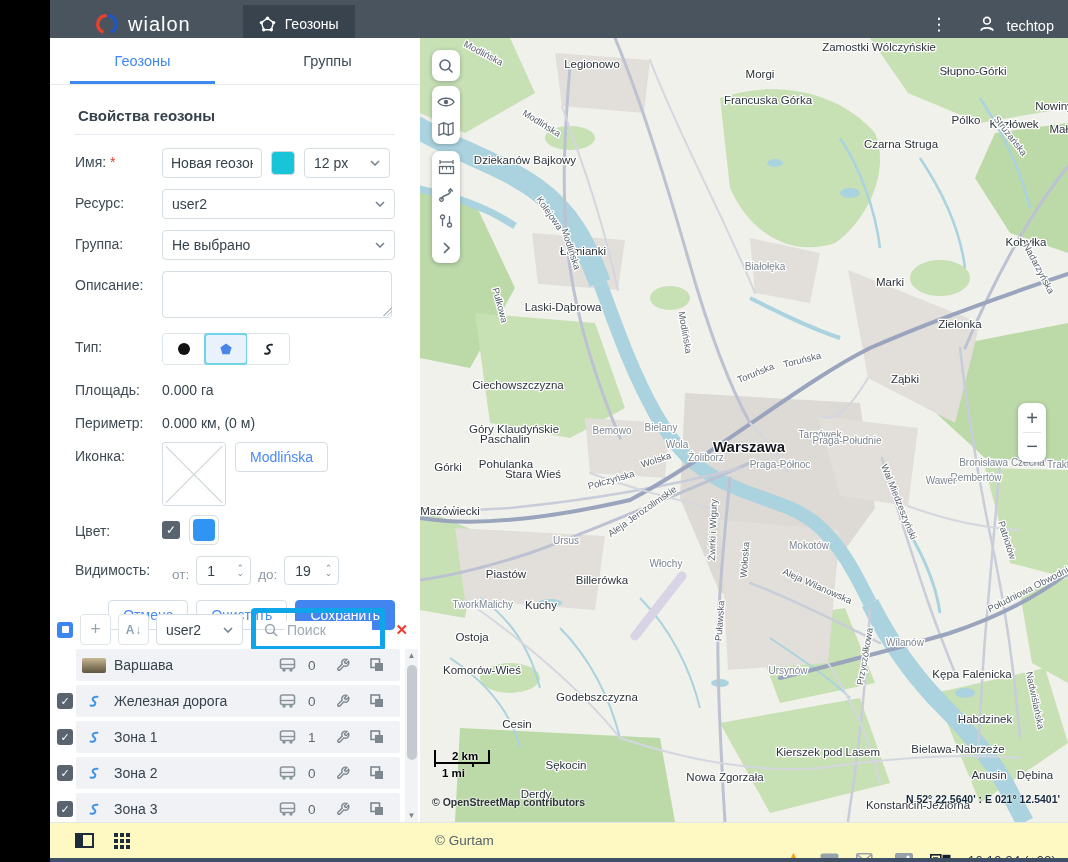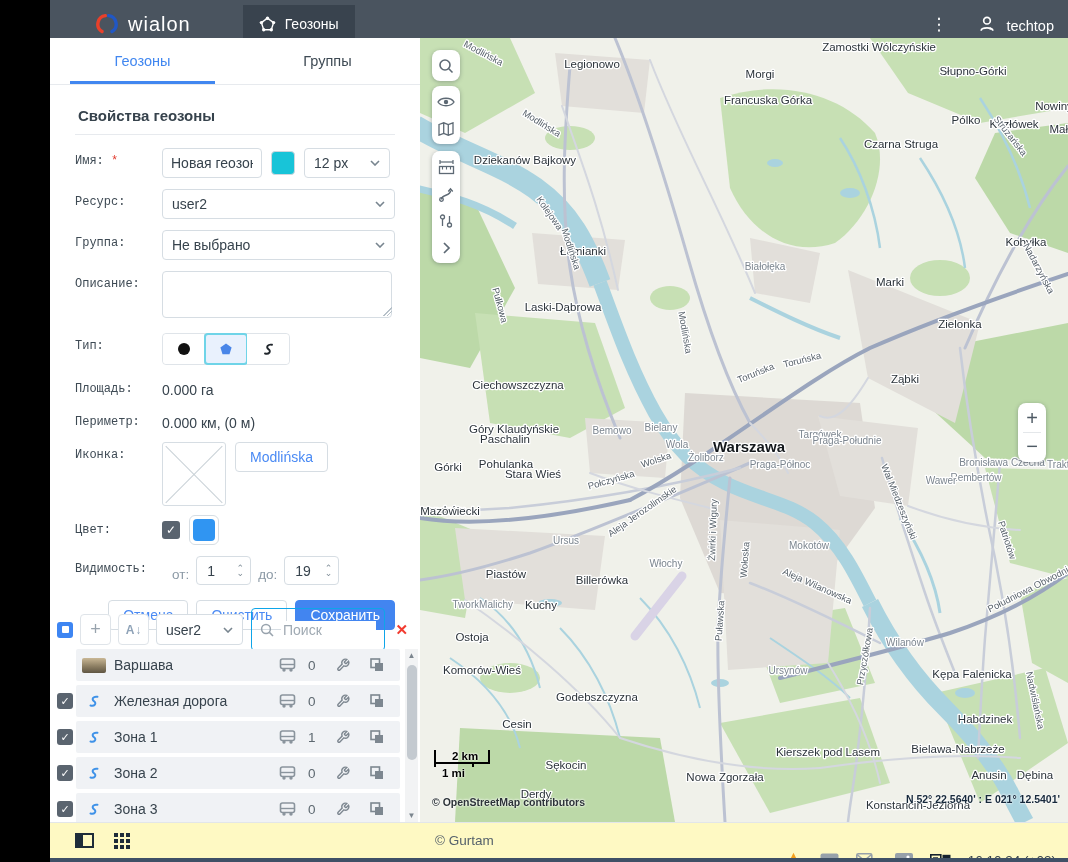--- a/index.html
+++ b/index.html
@@ -20,21 +20,21 @@
   #panel{position:absolute;left:50px;top:38px;width:370px;height:784px;background:#fff;overflow:hidden;}
   .tabs{position:relative;height:47px;border-bottom:1px solid #e7eaee;display:flex;}
   .tab{flex:1;display:flex;align-items:center;justify-content:center;font-size:14.5px;
        color:#3e4a54;cursor:pointer;position:relative;}
   .tab.active{color:#4187f0;}
   .tab.active::after{content:"";position:absolute;left:20px;right:20px;bottom:0;height:3px;background:#4187f0;}
   .formwrap{position:absolute;left:0;right:0;top:48px;padding:4px 25px;}
   .form-title{font-size:15px;font-weight:bold;color:#36424c;margin:17px 0 10px 3px;}
   .form-sep{height:1px;background:#e7eaee;margin:0 0 13px 0;}
   .frow{display:flex;align-items:flex-start;margin-bottom:11px;}
-  .flabel{width:87px;flex:0 0 87px;font-size:12px;color:#3e4a54;padding-top:6px;font-family:Liberation Mono, monospace;}
+  .flabel{width:87px;flex:0 0 87px;font-size:14px;color:#3e4a54;padding-top:6px;}
   .req{color:#e23b2e;}
   .fctl{flex:1;display:flex;align-items:center;gap:9px;}
   .inp, .sel, .ta{border:1px solid #d6dde3;border-radius:4px;background:#fff;color:#37434d;
        font-size:14px;font-family:"Liberation Sans",sans-serif;}
   .inp{height:30px;padding:0 8px;width:100px;}
   .swatch-cyan{width:24px;height:24px;border-radius:4px;background:#18c4d8;border:1px solid #cfd7dd;cursor:pointer;}
   .sel{height:30px;display:flex;align-items:center;padding:0 9px;cursor:pointer;position:relative;}
   .sel .chev{margin-left:auto;}
   .sel-size{width:86px;}
   .sel-wide{flex:1;}
@@ -71,21 +71,21 @@
   
   #listwrap{position:absolute;left:0;right:0;top:570px;bottom:0;}
   .ltoolbar{position:absolute;left:0;right:0;top:6px;height:31px;display:flex;align-items:center;}
   .mastercb{width:16px;height:16px;margin-left:7px;border-radius:3px;background:#3d85f2;display:flex;
       align-items:center;justify-content:center;cursor:pointer;}
   .mastercb .insq{width:7px;height:7px;background:#fff;border-radius:1px;}
   .tbtn{width:31px;height:31px;border:1px solid #dfe4e9;border-radius:4px;background:#fff;display:flex;
       align-items:center;justify-content:center;cursor:pointer;margin-left:7px;color:#98a3ad;font-size:18px;}
   .sortbtn{font-size:12px;font-weight:bold;color:#8fa3b8;gap:1px;}
   .lsel{margin-left:7px;width:87px;height:31px;}
-  .lsearch{margin-left:8px;flex:1;height:43px;border:1px solid #0ea5e9;border-radius:4px;display:flex;
+  .lsearch{margin-left:8px;flex:1;height:43px;border:5px solid #0ea5e9;border-radius:4px;display:flex;
       align-items:center;padding:0 8px;gap:7px;}
   .lsearch input{border:none;outline:none;width:70px;font-size:14px;color:#37434d;flex:1;
       font-family:"Liberation Sans",sans-serif;}
   .lsearch input::placeholder{color:#9fa9b2;}
   .xbtn{color:#f23b2f;font-size:15px;font-weight:bold;margin:0 12px 0 10px;cursor:pointer;}
   #geofence-list{position:absolute;left:0;right:20px;top:41px;bottom:0;overflow:hidden;}
   .grow{position:relative;height:32px;margin-bottom:4px;display:flex;align-items:center;}
   .rowcb{width:16px;height:16px;margin-left:7px;border-radius:3px;background:#5a646f;color:#fff;
       font-size:11px;display:flex;align-items:center;justify-content:center;cursor:pointer;flex:0 0 16px;}
   .rowcb.empty{visibility:hidden;}

